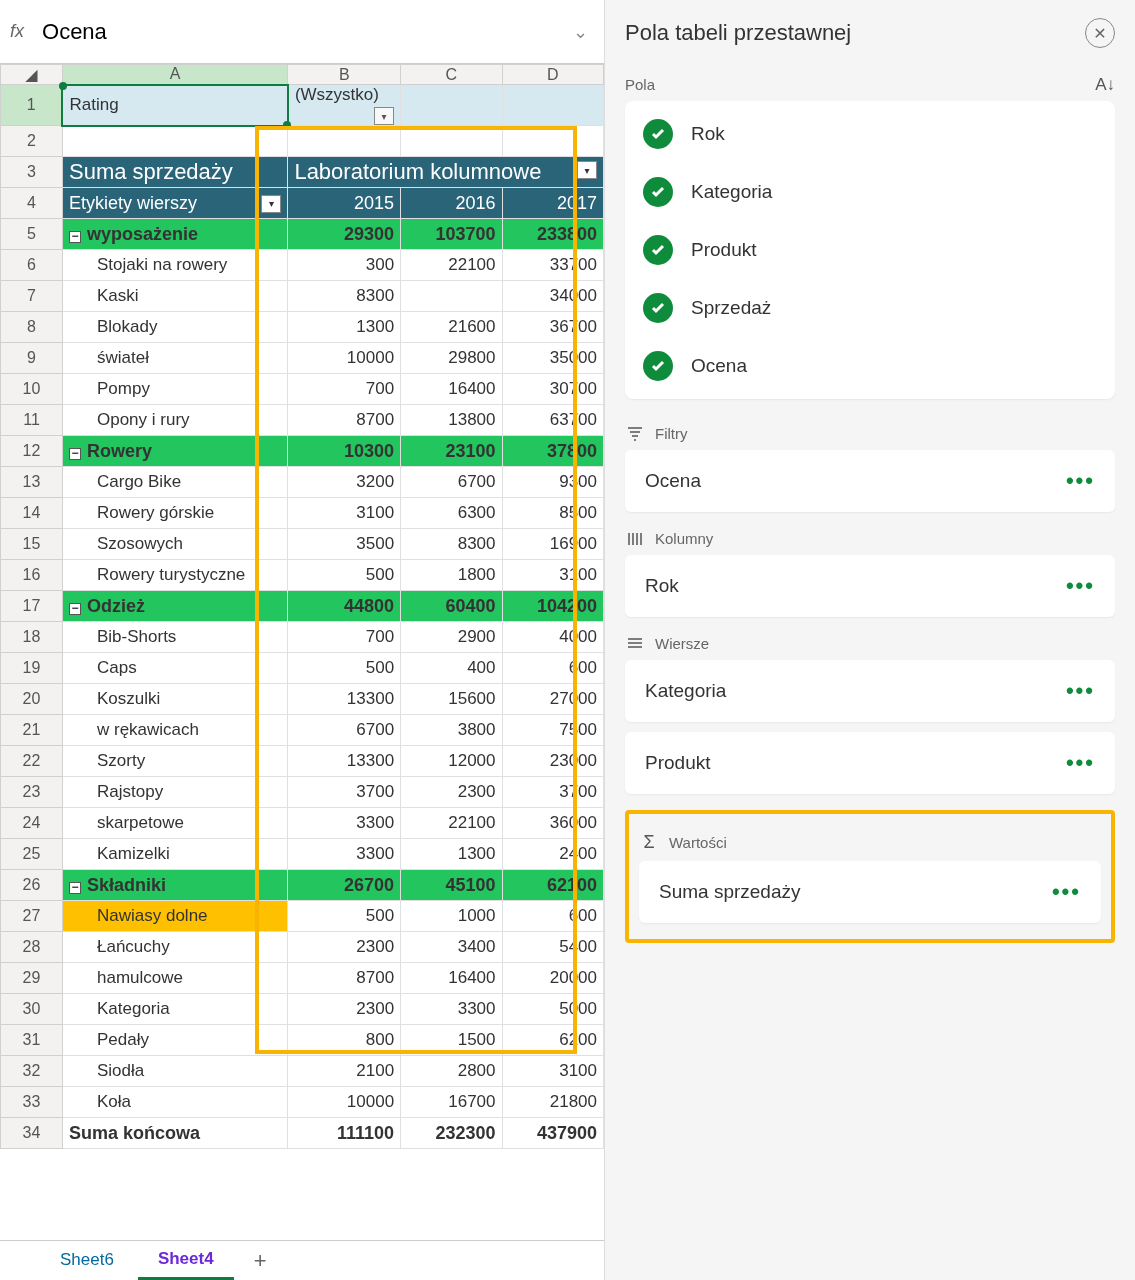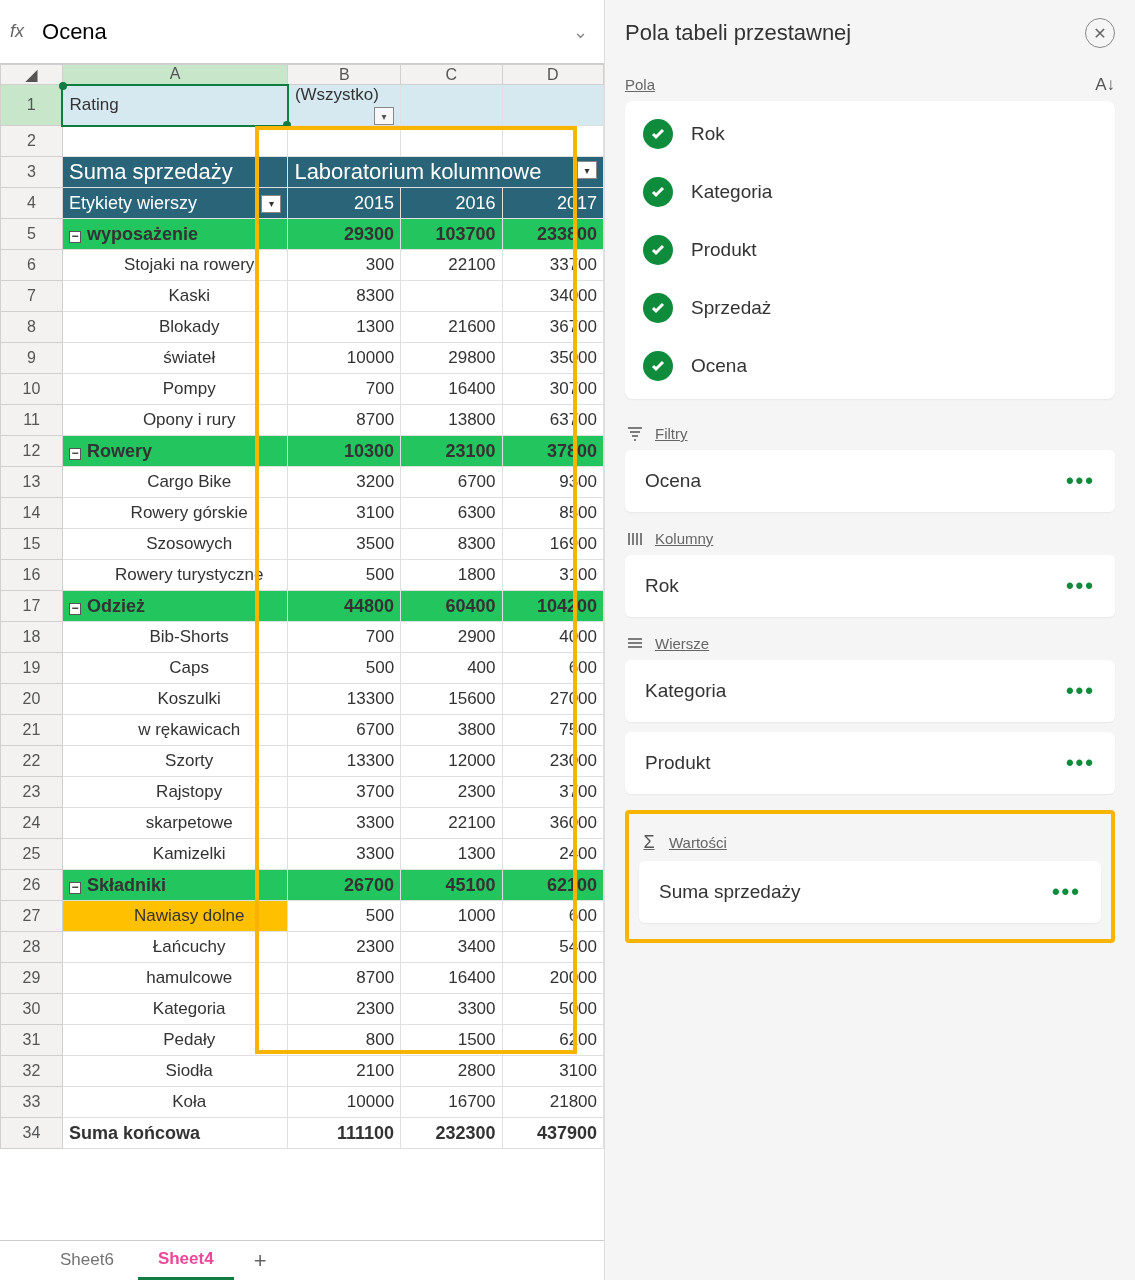--- a/index.html
+++ b/index.html
@@ -23,35 +23,35 @@
 .handle { position: absolute; width: 8px; height: 8px; background: #107c41; border-radius: 50%; }
 .handle-tl { top: -4px; left: -4px; }
 .handle-br { bottom: -4px; right: -4px; }
 .filter-btn { display: inline-flex; width: 20px; height: 18px; border: 1px solid #888; background: #f8f8f8; justify-content: center; align-items: center; font-size: 10px; color: #555; float: right; margin-top: 2px; }
 .pivot-header-row td.cell { background: #2a6478; color: #fff; font-size: 22px; }
 .pivot-sub-row td.cell { background: #2a6478; color: #fff; font-size: 18px; margin-left: 39px; }
 .category-row td.cell { background: #22c55e; font-weight: bold; font-size: 18px; }
 .category-row .cat-label { font-weight: normal; font-size: 17px; }
 .minus-box { display: inline-block; width: 12px; height: 12px; border: 1px solid #555; text-align: center; line-height: 9px; font-size: 12px; margin-right: 6px; background: #fff; color: #333; }
 .detail-row td.cell { background: #fff; }
-.detail-row .prod-label { padding-left: 34px; text-align: center; }
+.detail-row .prod-label { padding-left: 34px; }
 .num { text-align: right; }
 .total-row td.cell { font-weight: bold; font-size: 18px; }
 .hl-cell { background: #ffc000 !important; }
 .data-overlay { position: absolute; border: 4px solid #f8b400; pointer-events: none; z-index: 5; }
 .sheet-tabs { display: flex; align-items: center; height: 40px; border-top: 1px solid #ccc; padding-left: 40px; gap: 4px; background: #fff; }
-.tab { padding: 8px 20px; font-size: 17px; color: #737373; border-bottom: 2px solid transparent; }
-.tab.active { color: #ec4899; border-bottom: 3px solid #107c41; font-weight: 600; }
+.tab { padding: 8px 20px; font-size: 17px; color: #0369a1; border-bottom: 2px solid transparent; }
+.tab.active { color: #6d28d9; border-bottom: 3px solid #107c41; font-weight: 600; }
 .tab-add { font-size: 22px; color: #666; padding: 0 16px; }
 
 .side-panel { flex: 1; background: #f5f5f5; padding: 18px 20px; display: flex; flex-direction: column; overflow-y: auto; }
 .panel-header { display: flex; justify-content: space-between; align-items: center; margin-bottom: 20px; }
 .panel-title { font-size: 22px; color: #333; }
 .close-btn { width: 30px; height: 30px; border: 1.5px solid #888; border-radius: 50%; display: flex; align-items: center; justify-content: center; color: #666; font-size: 16px; }
-.section-label { font-size: 15px; color: #666; display: flex; align-items: center; gap: 10px; margin: 8px 0; text-decoration: underline; }
+.section-label { font-size: 15px; color: #666; display: flex; align-items: center; gap: 10px; margin: 8px 0; }
 .section-label-row { display: flex; justify-content: space-between; align-items: center; }
 .sort-icon { font-size: 17px; color: #555; }
 .card { background: #fff; border-radius: 8px; padding: 4px 0; margin-bottom: 18px; box-shadow: 0 1px 2px rgba(0,0,0,0.06); }
 .field-item { display: flex; align-items: center; padding: 14px 18px; gap: 18px; font-size: 19px; }
 .check-circle { width: 30px; height: 30px; border-radius: 50%; background: #0f8c3b; display: flex; align-items: center; justify-content: center; }
 .check-circle svg { width: 16px; height: 16px; fill: none; stroke: #fff; stroke-width: 3; }
 .area-icon { width: 20px; display: inline-flex; justify-content: center; color: #555; font-size: 16px; }
 .chip { background: #fff; border-radius: 6px; padding: 18px 20px; display: flex; justify-content: space-between; align-items: center; margin-bottom: 10px; font-size: 19px; box-shadow: 0 1px 2px rgba(0,0,0,0.06); }
 .more-dots { color: #0f8c3b; font-size: 22px; letter-spacing: 2px; font-weight: bold; }
 .values-section { border: 4px solid #f8b400; border-radius: 4px; padding: 10px 10px 6px 10px; margin-top: 6px; }

